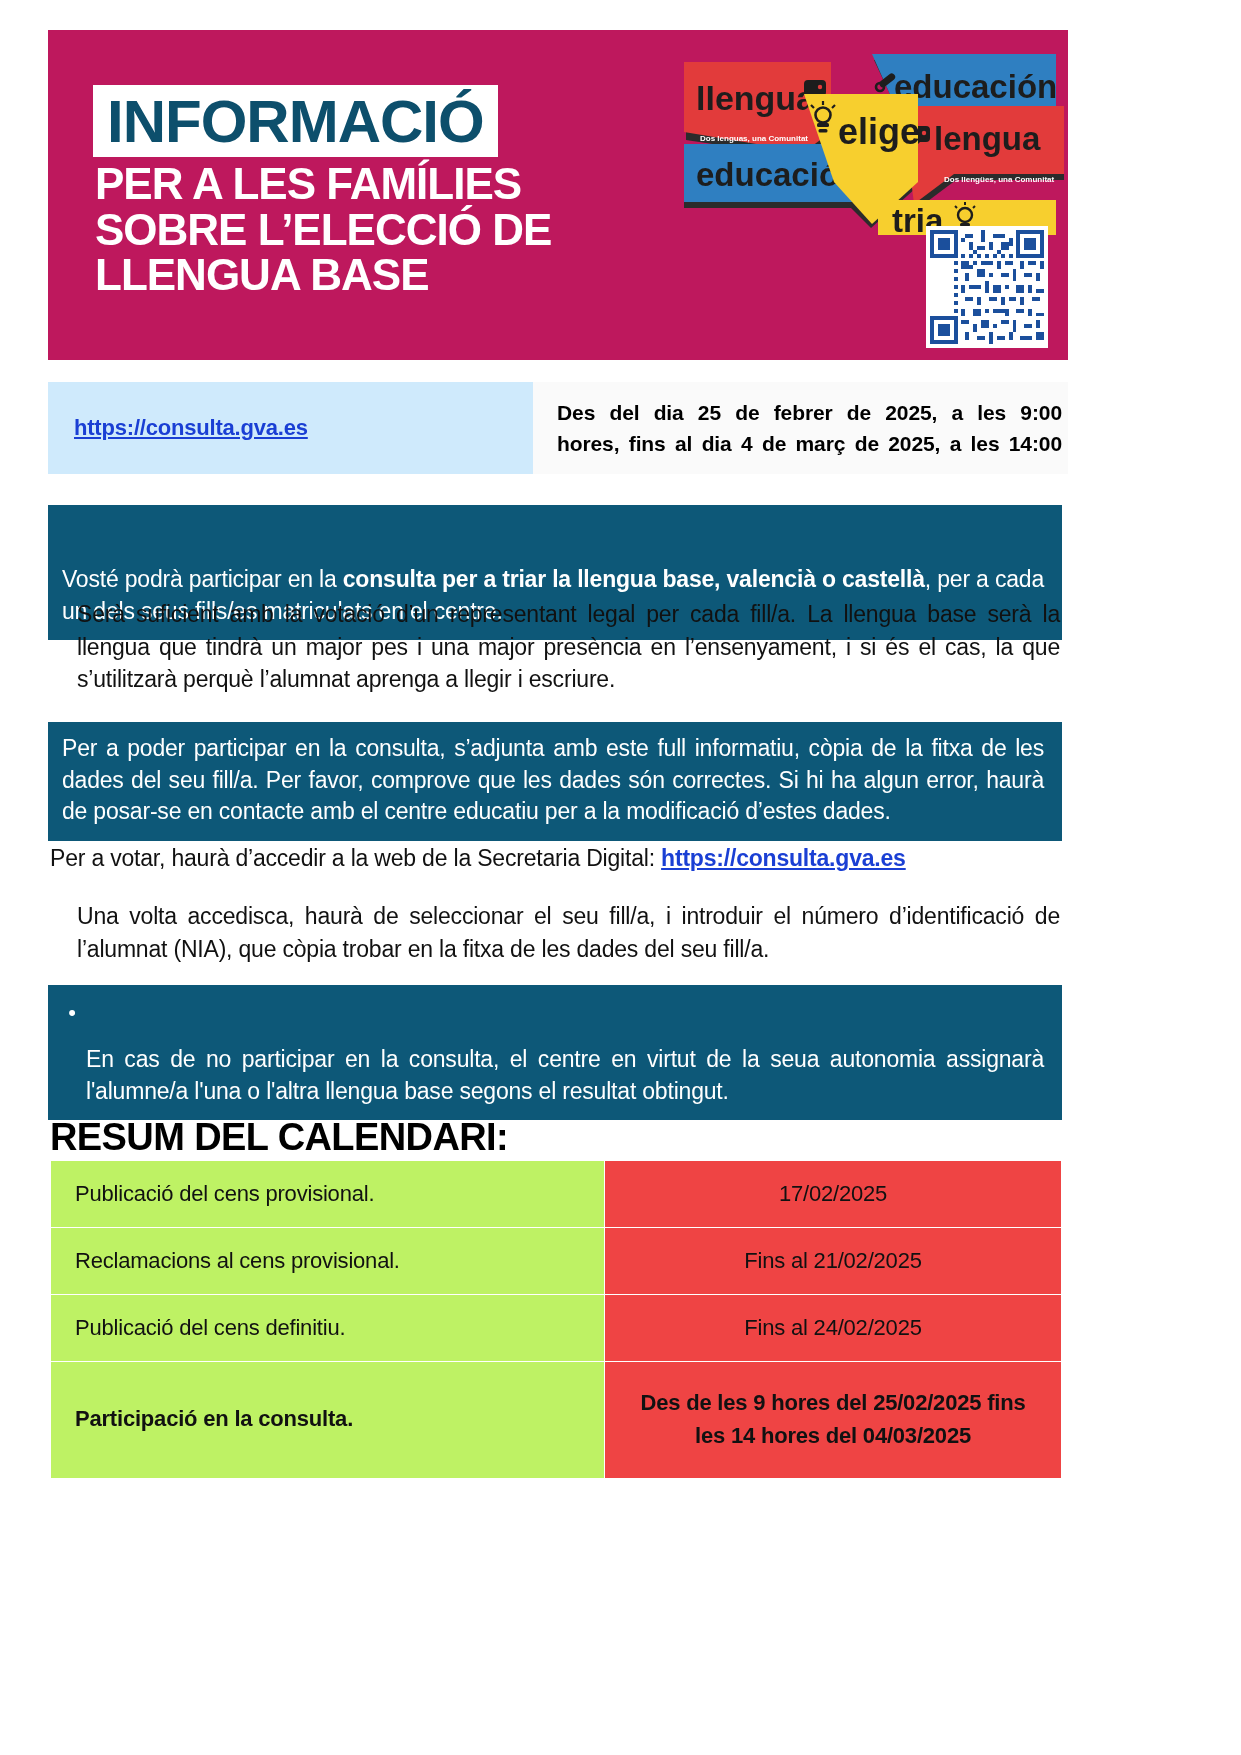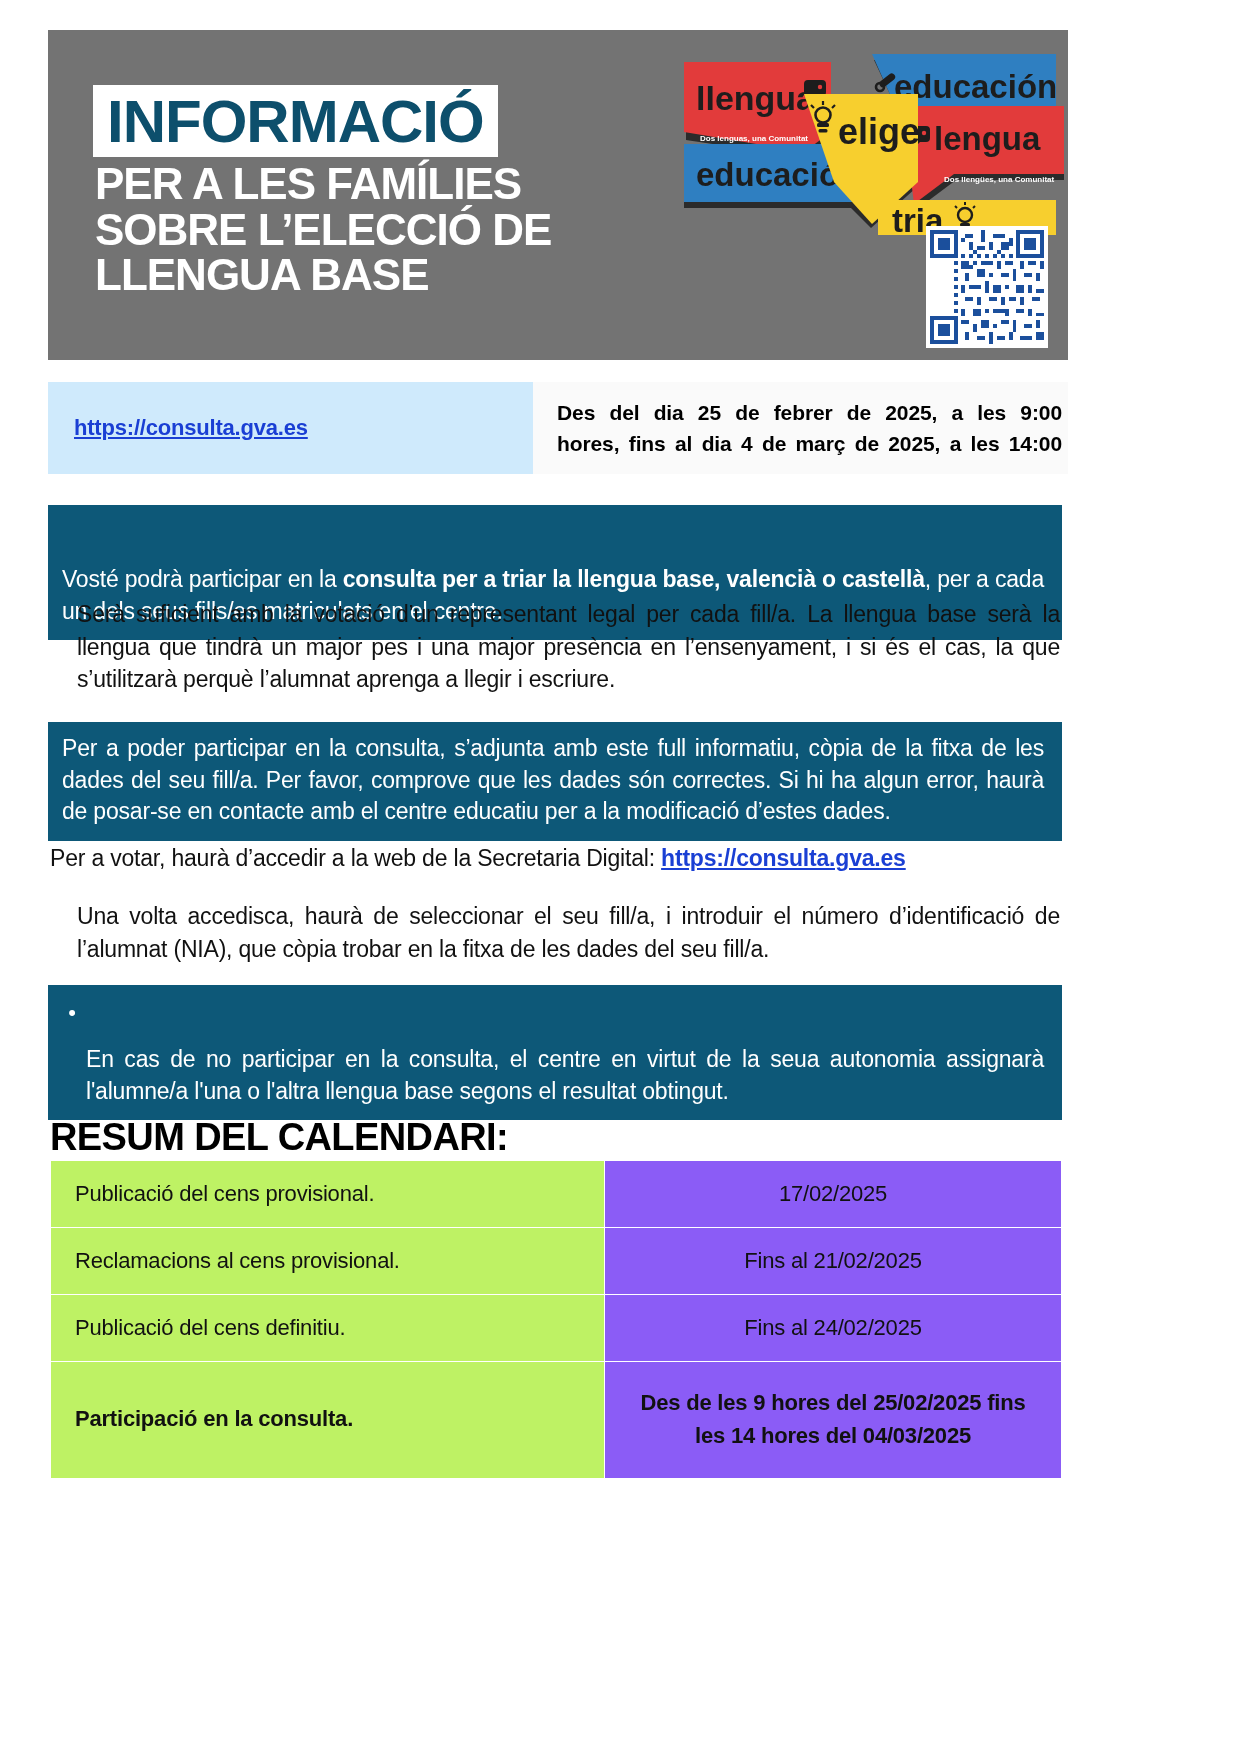--- a/index.html
+++ b/index.html
@@ -24,21 +24,21 @@
     padding: 0;
   }
 
   
   .banner {
     position: absolute;
     left: 48px;
     top: 30px;
     width: 1020px;
     height: 330px;
-    background: #737373;
+    background: #be185d;
     overflow: hidden;
   }
   .banner-title-wrap {
     position: absolute;
     left: 45px;
     top: 55px;
     width: 620px;
   }
   .title-informacio {
     display: inline-block;
@@ -223,21 +223,21 @@
     color: #111111;
     vertical-align: middle;
     letter-spacing: -0.2px;
   }
   .cal-table td.label {
     width: 505px;
     background: #bef264;
     text-align: left;
   }
   .cal-table td.value {
-    background: #8b5cf6;
+    background: #ef4444;
     text-align: center;
   }
   .cal-table tr.bold-row td {
     font-weight: 700;
     padding-top: 24px;
     padding-bottom: 26px;
   }
   .cal-table tr.bold-row td.value {
     line-height: 1.5;
   }

